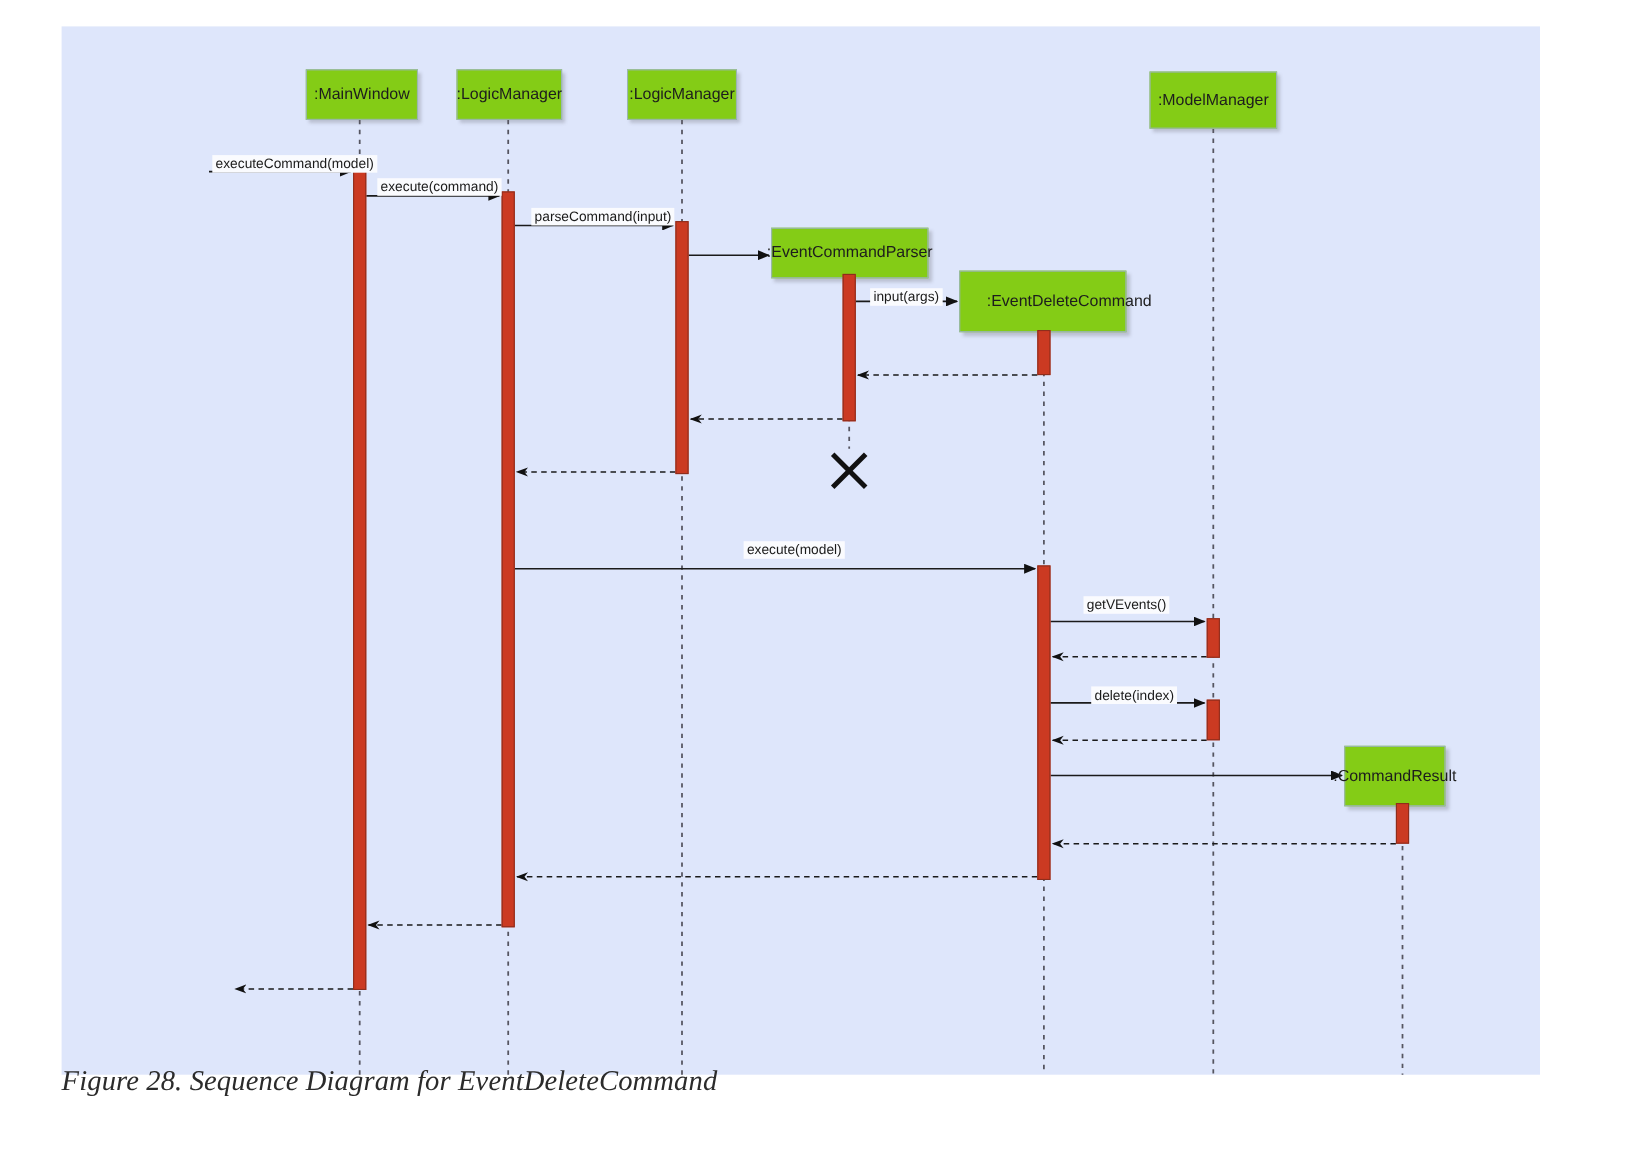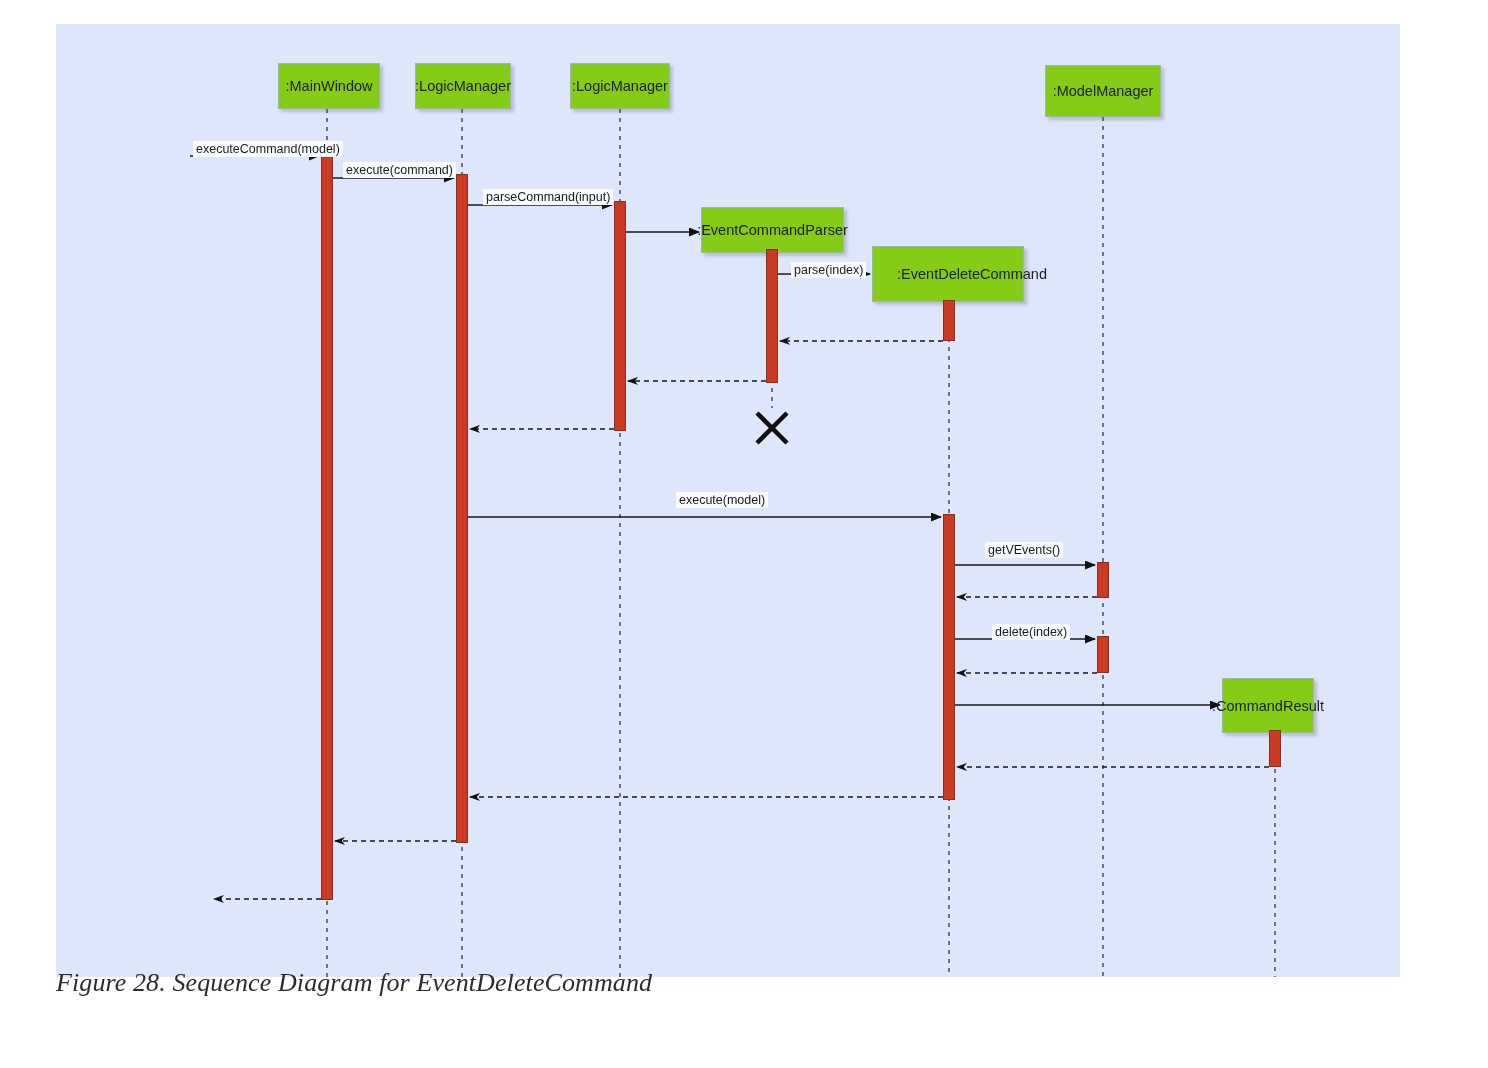--- a/index.html
+++ b/index.html
@@ -170,21 +170,21 @@
       <div class="activation" style="left: 943px; top: 300px; height: 41px;"></div>
       <div class="activation" style="left: 943px; top: 514px; height: 286px;"></div>
       <div class="activation" style="left: 1097px; top: 562px; height: 36px;"></div>
       <div class="activation" style="left: 1097px; top: 636px; height: 37px;"></div>
       <div class="activation" style="left: 1269px; top: 730px; height: 37px;"></div>
     </div>
   <div id="labels-layer">
       <div class="msg-label" style="left: 193px; top: 141px;">executeCommand(model)</div>
       <div class="msg-label" style="left: 343px; top: 162px;">execute(command)</div>
       <div class="msg-label" style="left: 483px; top: 189px;">parseCommand(input)</div>
-      <div class="msg-label" style="left: 791px; top: 262px;">parse(index)</div>
+      <div class="msg-label" style="left: 791px; top: 262px;">input(args)</div>
       <div class="msg-label" style="left: 676px; top: 492px;">execute(model)</div>
       <div class="msg-label" style="left: 985px; top: 542px;">getVEvents()</div>
       <div class="msg-label" style="left: 992px; top: 624px;">delete(index)</div>
     </div>
 
   <div class="figure-caption">Figure 28. Sequence Diagram for EventDeleteCommand</div>
 
 </div>
 
 </body></html>

